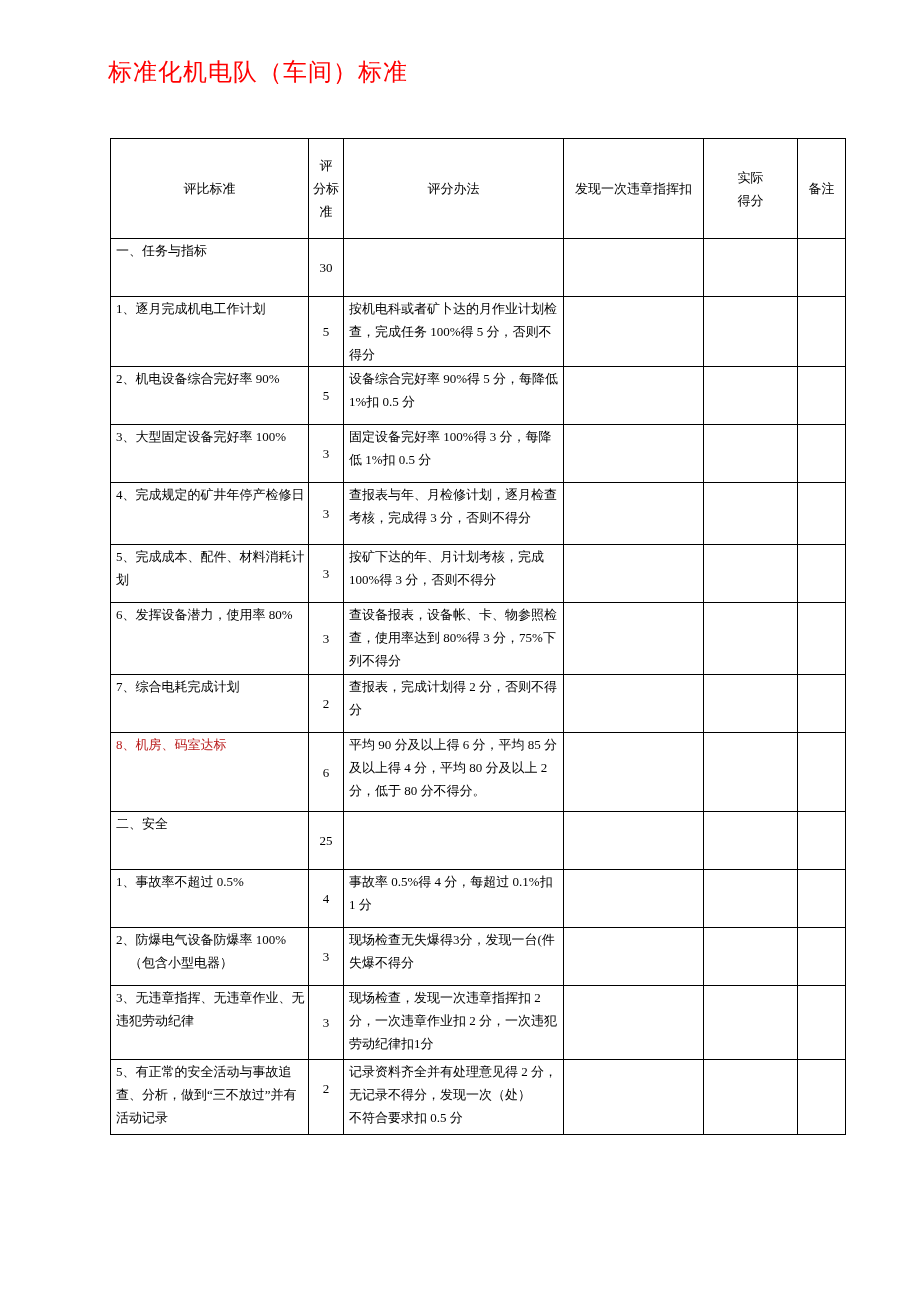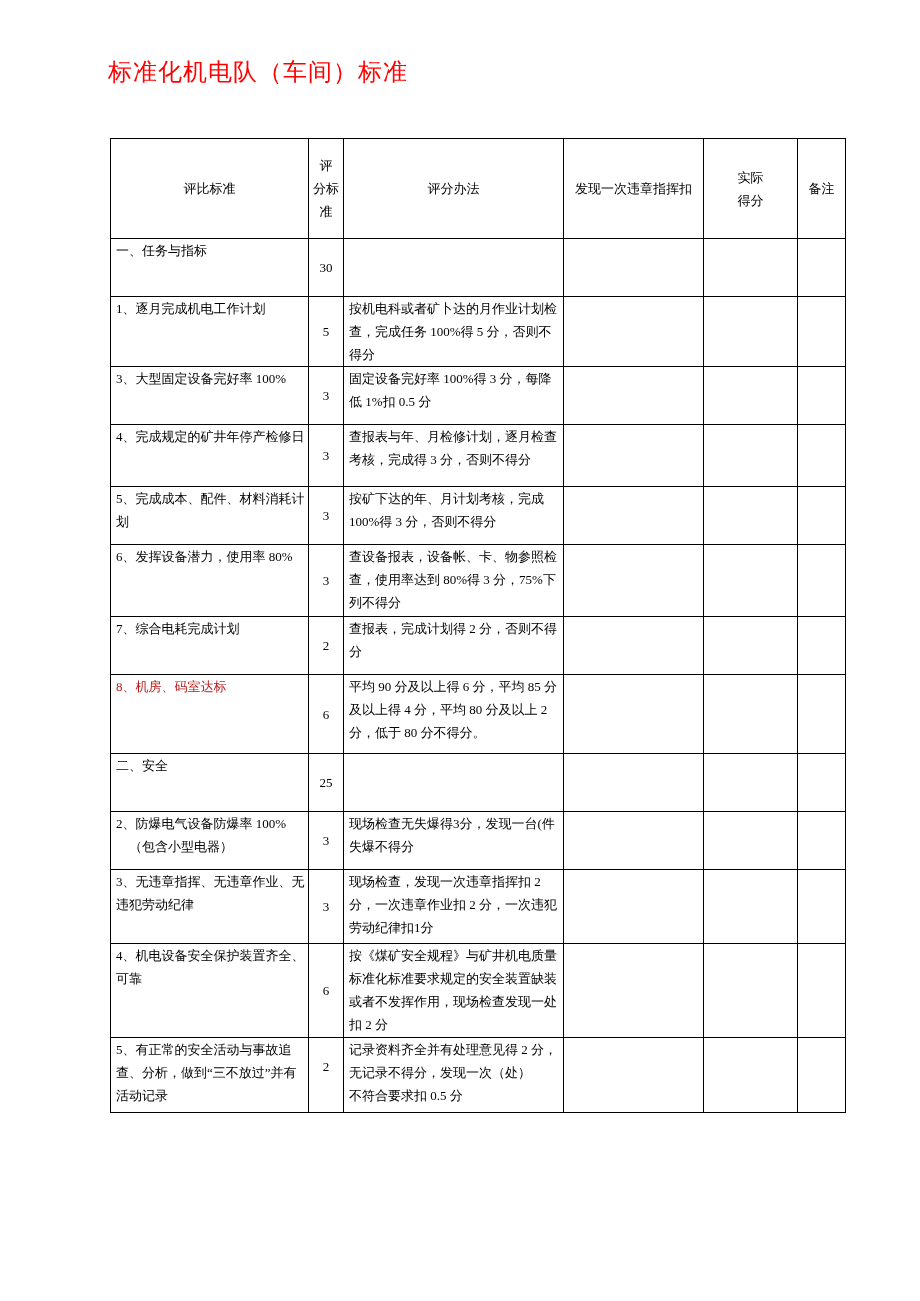--- a/index.html
+++ b/index.html
@@ -98,20 +98,28 @@
 
     <tr style="height:70px">
       <td class="cell crit">1、逐月完成机电工作计划</td>
       <td class="cell score mid">5</td>
       <td class="cell method">按机电科或者矿卜达的月作业计划检查，完成任务 100%得 5 分，否则不得分</td>
       <td class="cell empty"></td>
       <td class="cell empty"></td>
       <td class="cell empty"></td>
     </tr>
 
+    <tr style="height:50px">
+      <td class="cell crit">2、机电设备综合完好率 90%</td>
+      <td class="cell score">5</td>
+      <td class="cell method">设备综合完好率 90%得 5 分，每降低1%扣 0.5 分</td>
+      <td class="cell empty"></td>
+      <td class="cell empty"></td>
+      <td class="cell empty"></td>
+    </tr>
 
     <tr style="height:50px">
       <td class="cell crit">3、大型固定设备完好率 100%</td>
       <td class="cell score">3</td>
       <td class="cell method">固定设备完好率 100%得 3 分，每降低 1%扣 0.5 分</td>
       <td class="cell empty"></td>
       <td class="cell empty"></td>
       <td class="cell empty"></td>
     </tr>
 
@@ -162,48 +170,48 @@
 
     <tr style="height:23px">
       <td class="cell crit">二、安全</td>
       <td class="cell score">25</td>
       <td class="cell method"></td>
       <td class="cell empty"></td>
       <td class="cell empty"></td>
       <td class="cell empty"></td>
     </tr>
 
+    <tr style="height:48px">
+      <td class="cell crit">1、事故率不超过 0.5%</td>
+      <td class="cell score mid">4</td>
+      <td class="cell method">事故率 0.5%得 4 分，每超过 0.1%扣 1 分</td>
+      <td class="cell empty"></td>
+      <td class="cell empty"></td>
+      <td class="cell empty"></td>
+    </tr>
 
     <tr style="height:50px">
       <td class="cell crit">2、防爆电气设备防爆率 100%
 　（包含小型电器）</td>
       <td class="cell score">3</td>
       <td class="cell method">现场检查无失爆得3分，发现一台(件失爆不得分</td>
       <td class="cell empty"></td>
       <td class="cell empty"></td>
       <td class="cell empty"></td>
     </tr>
 
     <tr style="height:74px">
       <td class="cell crit">3、无违章指挥、无违章作业、无违犯劳动纪律</td>
       <td class="cell score mid">3</td>
       <td class="cell method">现场检查，发现一次违章指挥扣 2 分，一次违章作业扣 2 分，一次违犯劳动纪律扣1分</td>
       <td class="cell empty"></td>
       <td class="cell empty"></td>
       <td class="cell empty"></td>
     </tr>
 
-    <tr style="height:94px">
-      <td class="cell crit">4、机电设备安全保护装置齐全、可靠</td>
-      <td class="cell score mid">6</td>
-      <td class="cell method">按《煤矿安全规程》与矿井机电质量标准化标准要求规定的安全装置缺装或者不发挥作用，现场检查发现一处扣 2 分</td>
-      <td class="cell empty"></td>
-      <td class="cell empty"></td>
-      <td class="cell empty"></td>
-    </tr>
 
     <tr style="height:75px">
       <td class="cell crit">5、有正常的安全活动与事故追查、分析，做到“三不放过”并有活动记录</td>
       <td class="cell score">2</td>
       <td class="cell method">记录资料齐全并有处理意见得 2 分，无记录不得分，发现一次（处）
 不符合要求扣 0.5 分</td>
       <td class="cell empty"></td>
       <td class="cell empty"></td>
       <td class="cell empty"></td>
     </tr>

